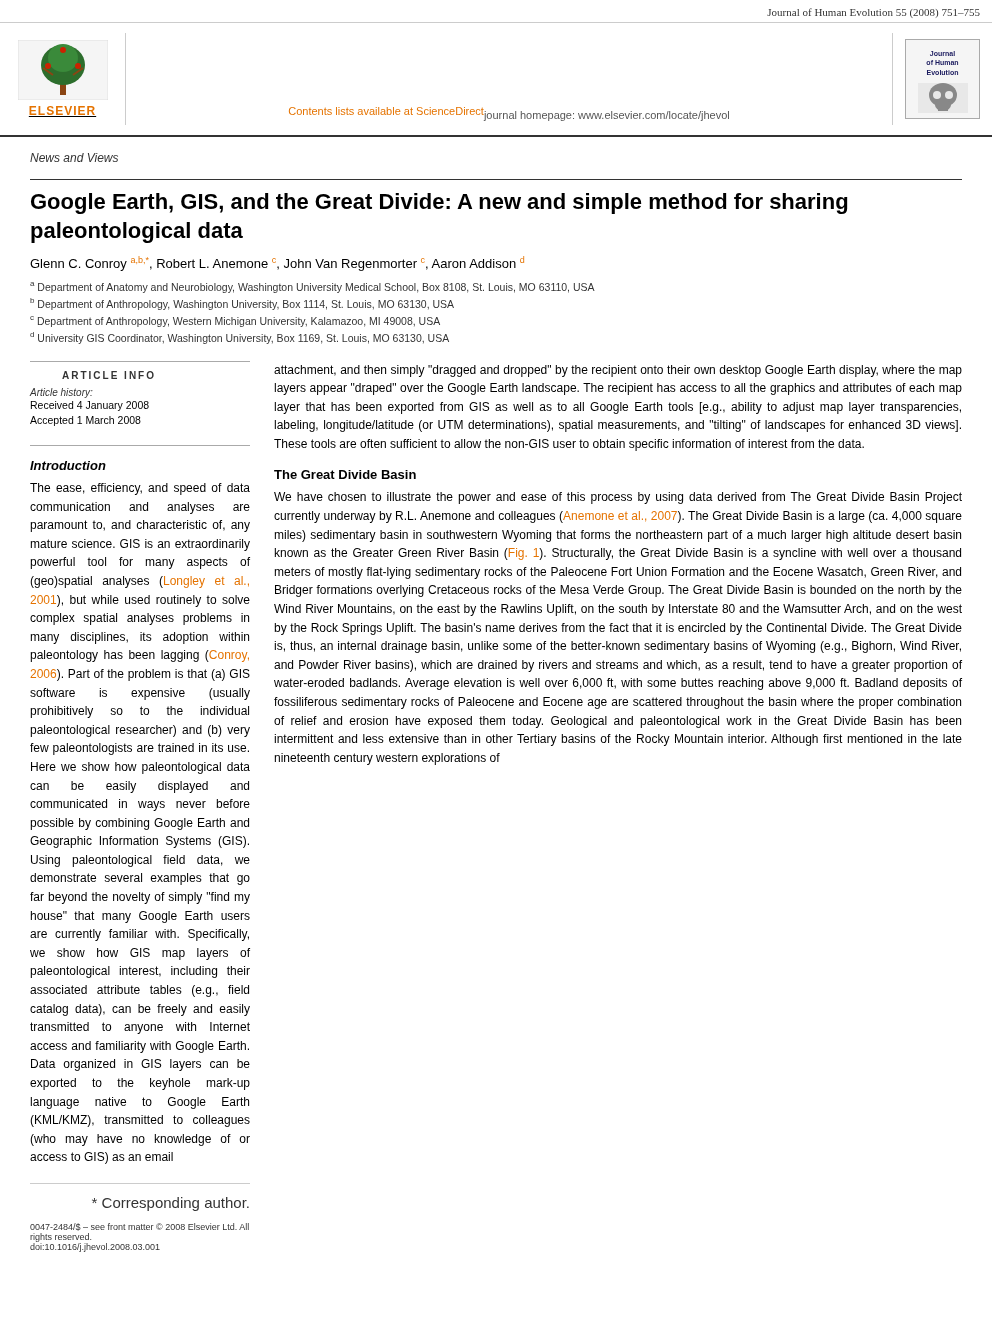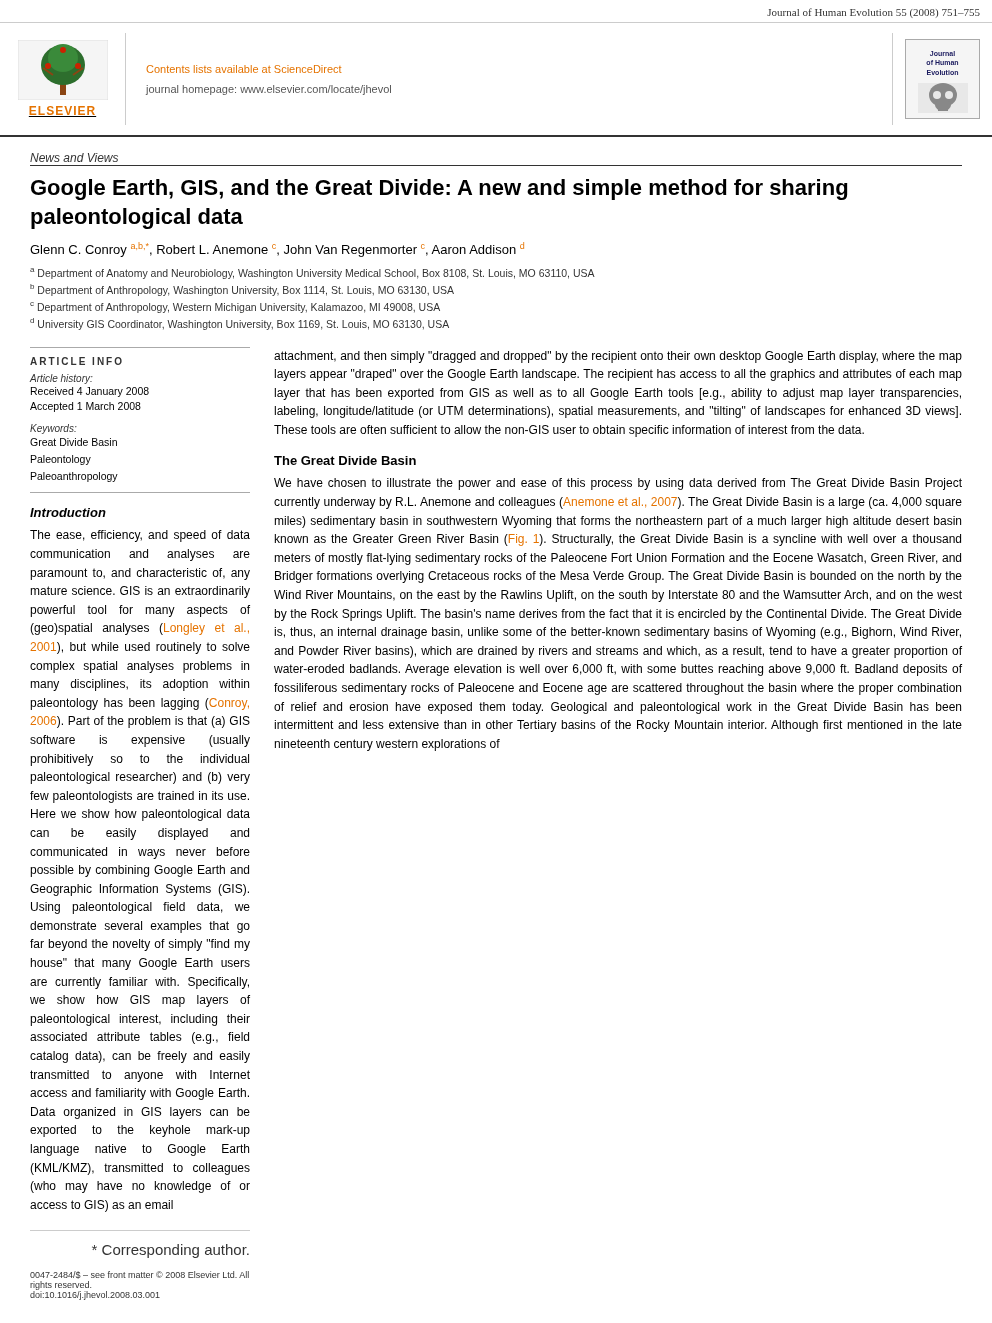--- a/index.html
+++ b/index.html
@@ -54,22 +54,22 @@
       color: #e57300;
       font-weight: bold;
       letter-spacing: 1px;
       margin-top: 4px;
       font-family: Arial, sans-serif;
     }
 
     .header-center {
       flex: 1;
       display: flex;
-      flex-direction: column;
-      align-items: flex-start;
+      flex-direction: row;
+      align-items: flex-end;
       justify-content: center;
       padding: 4px 20px;
     }
 
     .science-direct-link {
       font-size: 11px;
       color: #555;
       margin-bottom: 4px;
       font-family: Arial, sans-serif;
     }
@@ -119,21 +119,21 @@
 
     .page-content {
       padding: 14px 30px 20px 30px;
     }
 
     .section-label {
       font-size: 12px;
       color: #333;
       font-style: italic;
       border-bottom: 1px solid #333;
-      padding-bottom: 0;
+      padding-bottom: 14px;
       margin-bottom: 8px;
       font-family: Arial, sans-serif;
     }
 
     .article-title {
       font-size: 22px;
       font-weight: bold;
       color: #000;
       line-height: 1.3;
       margin-bottom: 10px;
@@ -187,20 +187,21 @@
     }
 
     .article-info-label {
       font-size: 10px;
       font-weight: bold;
       letter-spacing: 2px;
       color: #333;
       text-transform: uppercase;
       font-family: Arial, sans-serif;
       margin-bottom: 6px;
+      margin-left: 32px;
     }
 
     .article-info-section {
       margin-bottom: 8px;
     }
 
     .article-info-section .info-title {
       font-size: 10px;
       font-style: italic;
       color: #333;
@@ -373,28 +374,20 @@
   <div class="two-col">
 
     <div class="left-col">
 
       <div class="article-info-box">
         <div class="article-info-label">ARTICLE INFO</div>
         <div class="article-info-section">
           <div class="info-title">Article history:</div>
           <div class="info-content">Received 4 January 2008</div>
           <div class="info-content">Accepted 1 March 2008</div>
-        </div>
-        <div class="keywords-section">
-          <div class="keywords-label">Keywords:</div>
-          <div class="keywords-list">
-            <div>Great Divide Basin</div>
-            <div>Paleontology</div>
-            <div>Paleoanthropology</div>
-          </div>
         </div>
       </div>
 
       <div class="section-heading">Introduction</div>
       <div class="body-text">
         The ease, efficiency, and speed of data communication and analyses are paramount to, and characteristic of, any mature science. GIS is an extraordinarily powerful tool for many aspects of (geo)spatial analyses (<span class="cite-link">Longley et al., 2001</span>), but while used routinely to solve complex spatial analyses problems in many disciplines, its adoption within paleontology has been lagging (<span class="cite-link">Conroy, 2006</span>). Part of the problem is that (a) GIS software is expensive (usually prohibitively so to the individual paleontological researcher) and (b) very few paleontologists are trained in its use. Here we show how paleontological data can be easily displayed and communicated in ways never before possible by combining Google Earth and Geographic Information Systems (GIS). Using paleontological field data, we demonstrate several examples that go far beyond the novelty of simply "find my house" that many Google Earth users are currently familiar with. Specifically, we show how GIS map layers of paleontological interest, including their associated attribute tables (e.g., field catalog data), can be freely and easily transmitted to anyone with Internet access and familiarity with Google Earth. Data organized in GIS layers can be exported to the keyhole mark-up language native to Google Earth (KML/KMZ), transmitted to colleagues (who may have no knowledge of or access to GIS) as an email
       </div>
 
       <div class="footnote-area">
         <div class="footnote-text">

